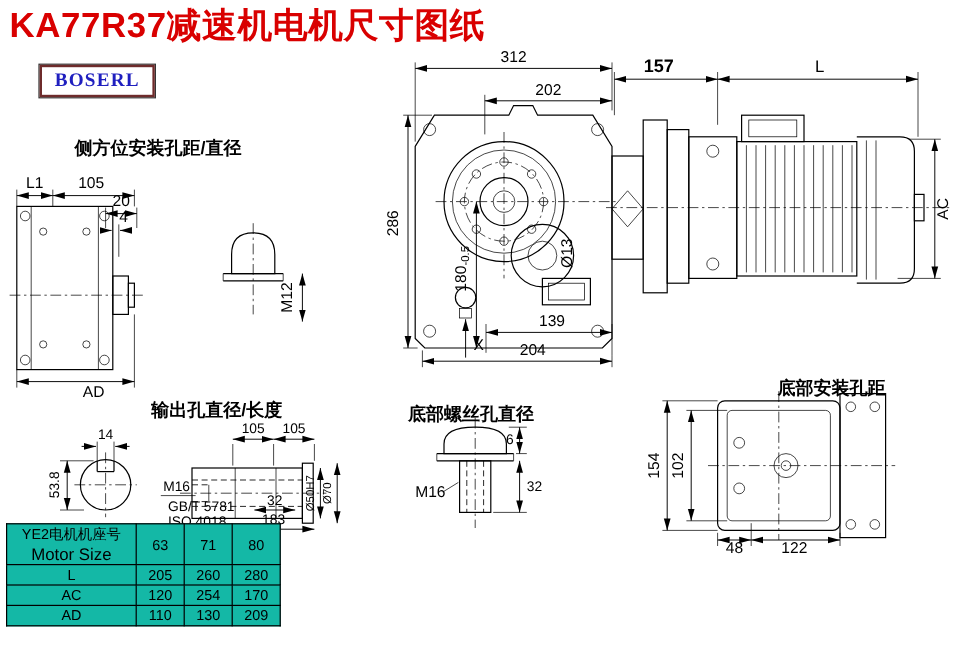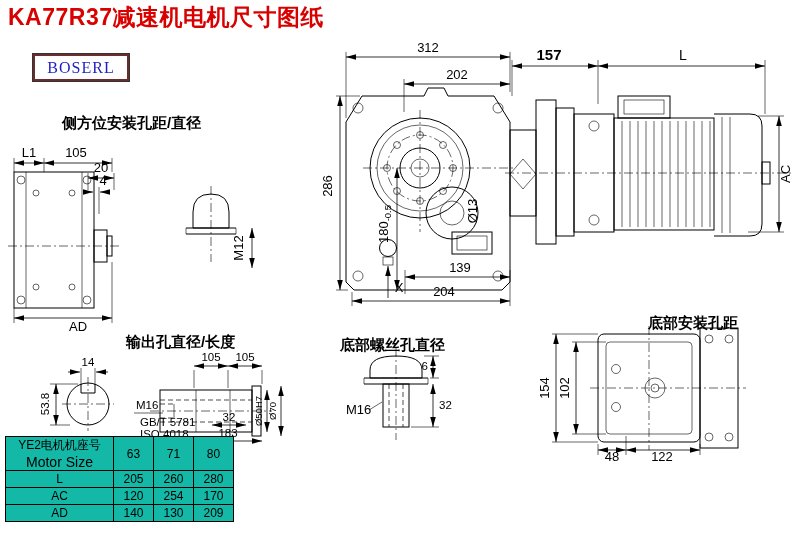--- a/index.html
+++ b/index.html
@@ -1,22 +1,22 @@
 <!DOCTYPE html>
 <html><head>
 <meta charset="utf-8">
 <style>
   html,body{margin:0;padding:0;background:#fff;}
   .page{position:relative;width:800px;height:539px;background:#fff;overflow:hidden;
         font-family:"Liberation Sans",sans-serif;}
-  .title{position:absolute;left:8px;top:2px;font-size:23px;font-weight:bold;color:#d90000;
+  .title{position:absolute;left:8px;top:2px;font-size:29px;font-weight:bold;color:#d90000;
          letter-spacing:.5px;white-space:nowrap;text-align:right;}
   .logo{position:absolute;left:33px;top:54px;width:92px;height:23px;border:2px solid #6e2b2b;
         box-shadow:0 0 0 1px #333;display:flex;align-items:center;justify-content:center;
-        color:#1f1fbf;font-family:"Liberation Serif",serif;font-weight:normal;font-size:16px;
+        color:#1f1fbf;font-family:"Liberation Serif",serif;font-weight:bold;font-size:16px;
         letter-spacing:1px;background:#fff;}
   svg.draw{position:absolute;left:0;top:0;}
   svg.draw text{fill:#000;font-family:"Liberation Sans",sans-serif;}
   .t{font-size:13px;}
   .tm{font-size:14px;}
   .tb{font-size:15px;font-weight:bold;}
   .ts{font-size:11.5px;}
   .tt{font-size:9.5px;}
   .red{font-size:15px;font-weight:bold;fill:#d90000;}
   .ln{stroke:#000;stroke-width:1;fill:none;}
@@ -347,20 +347,20 @@
         <td>280</td>
       </tr>
       <tr>
         <td>AC</td>
         <td>120</td>
         <td>254</td>
         <td>170</td>
       </tr>
       <tr>
         <td>AD</td>
-        <td>140</td>
+        <td>110</td>
         <td>130</td>
         <td>209</td>
       </tr>
     </tbody>
   </table>
 
 </div>
 
 </body></html>

